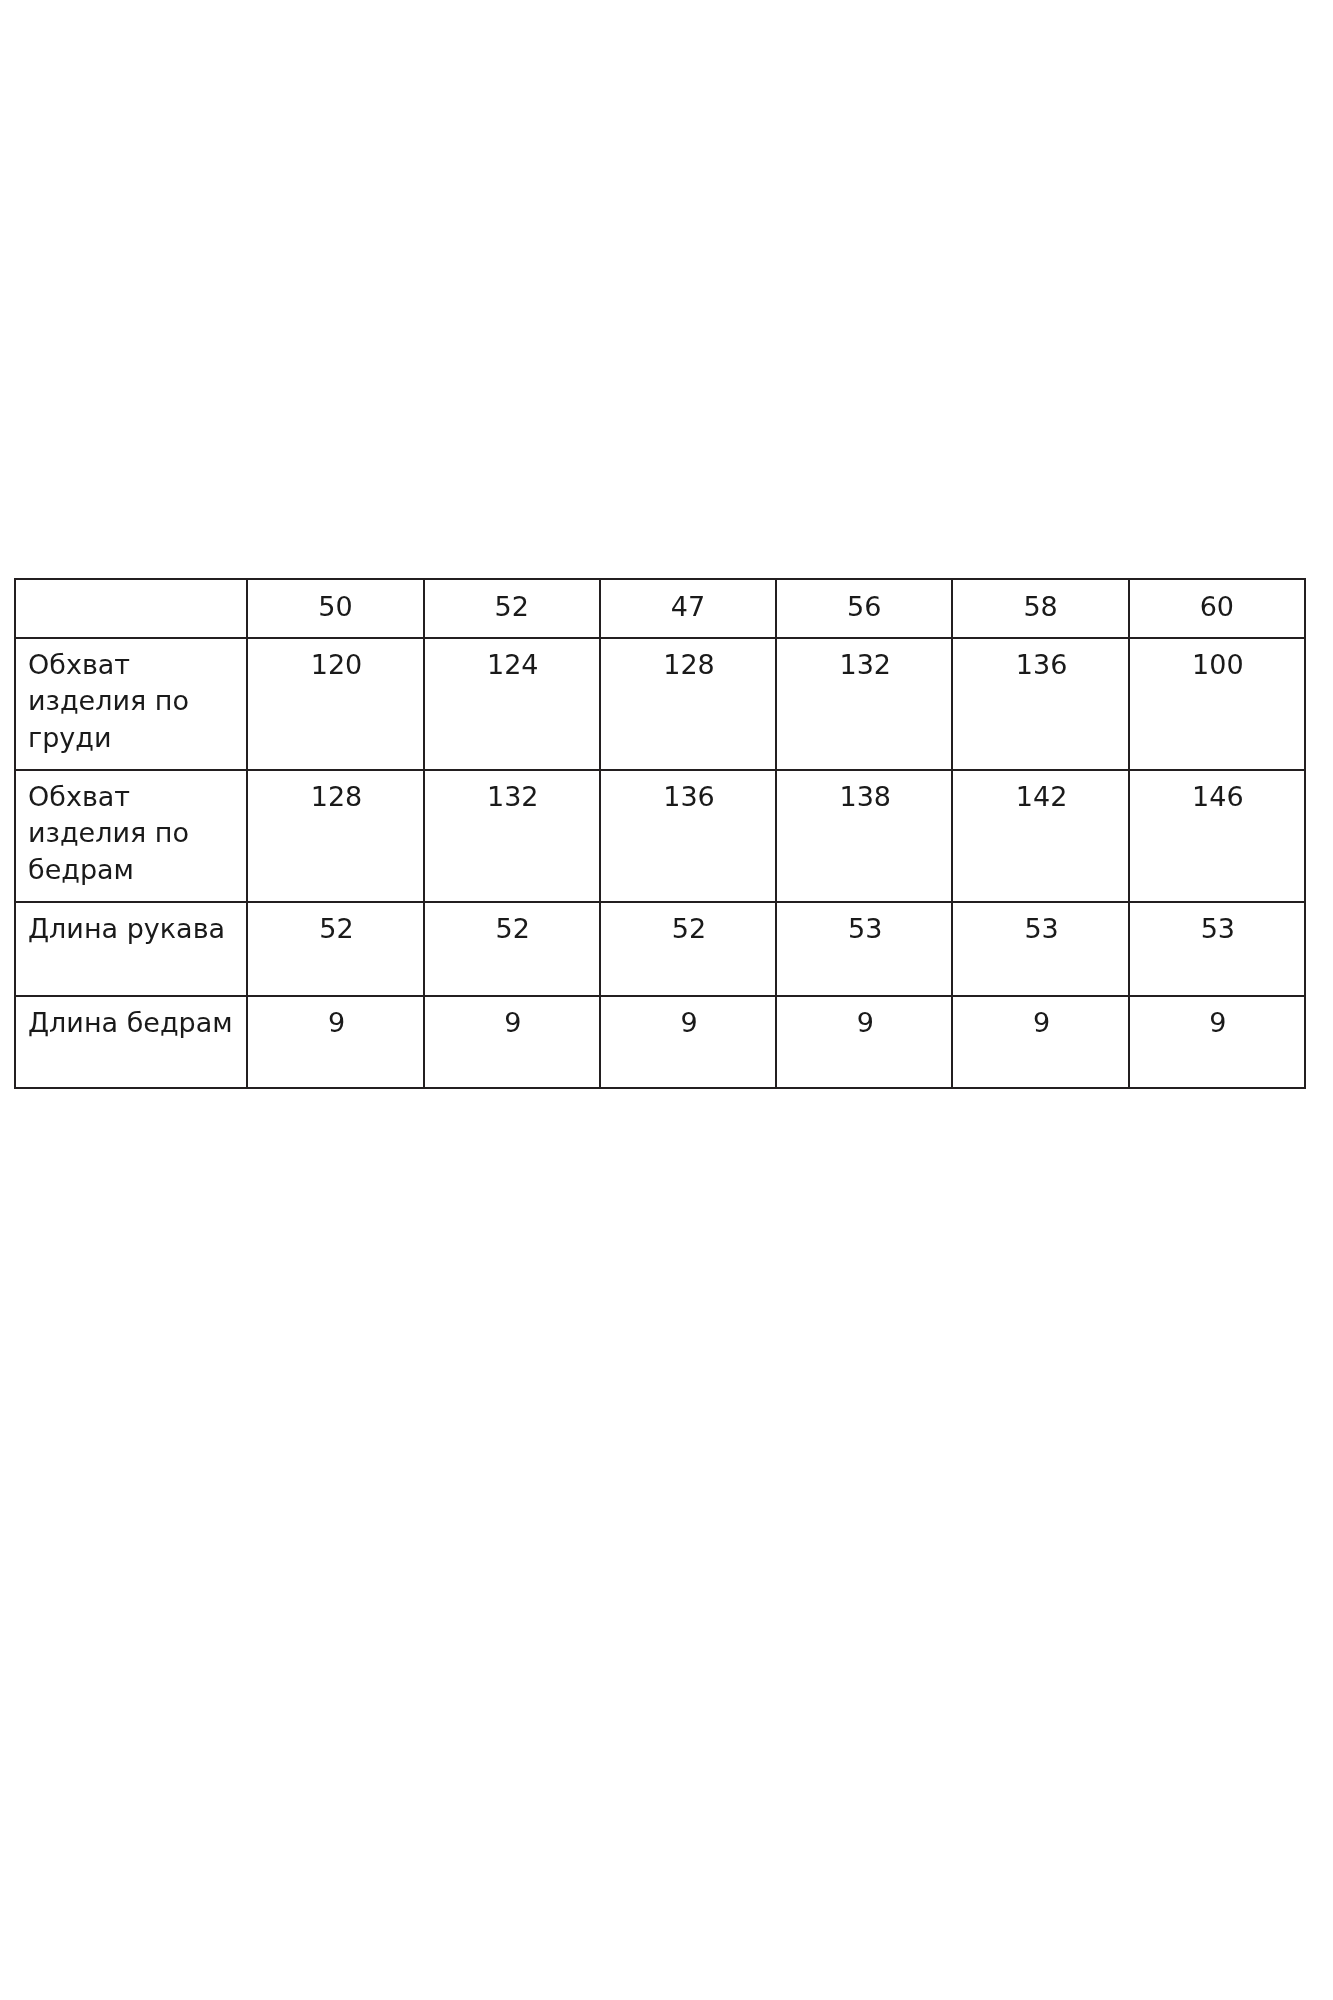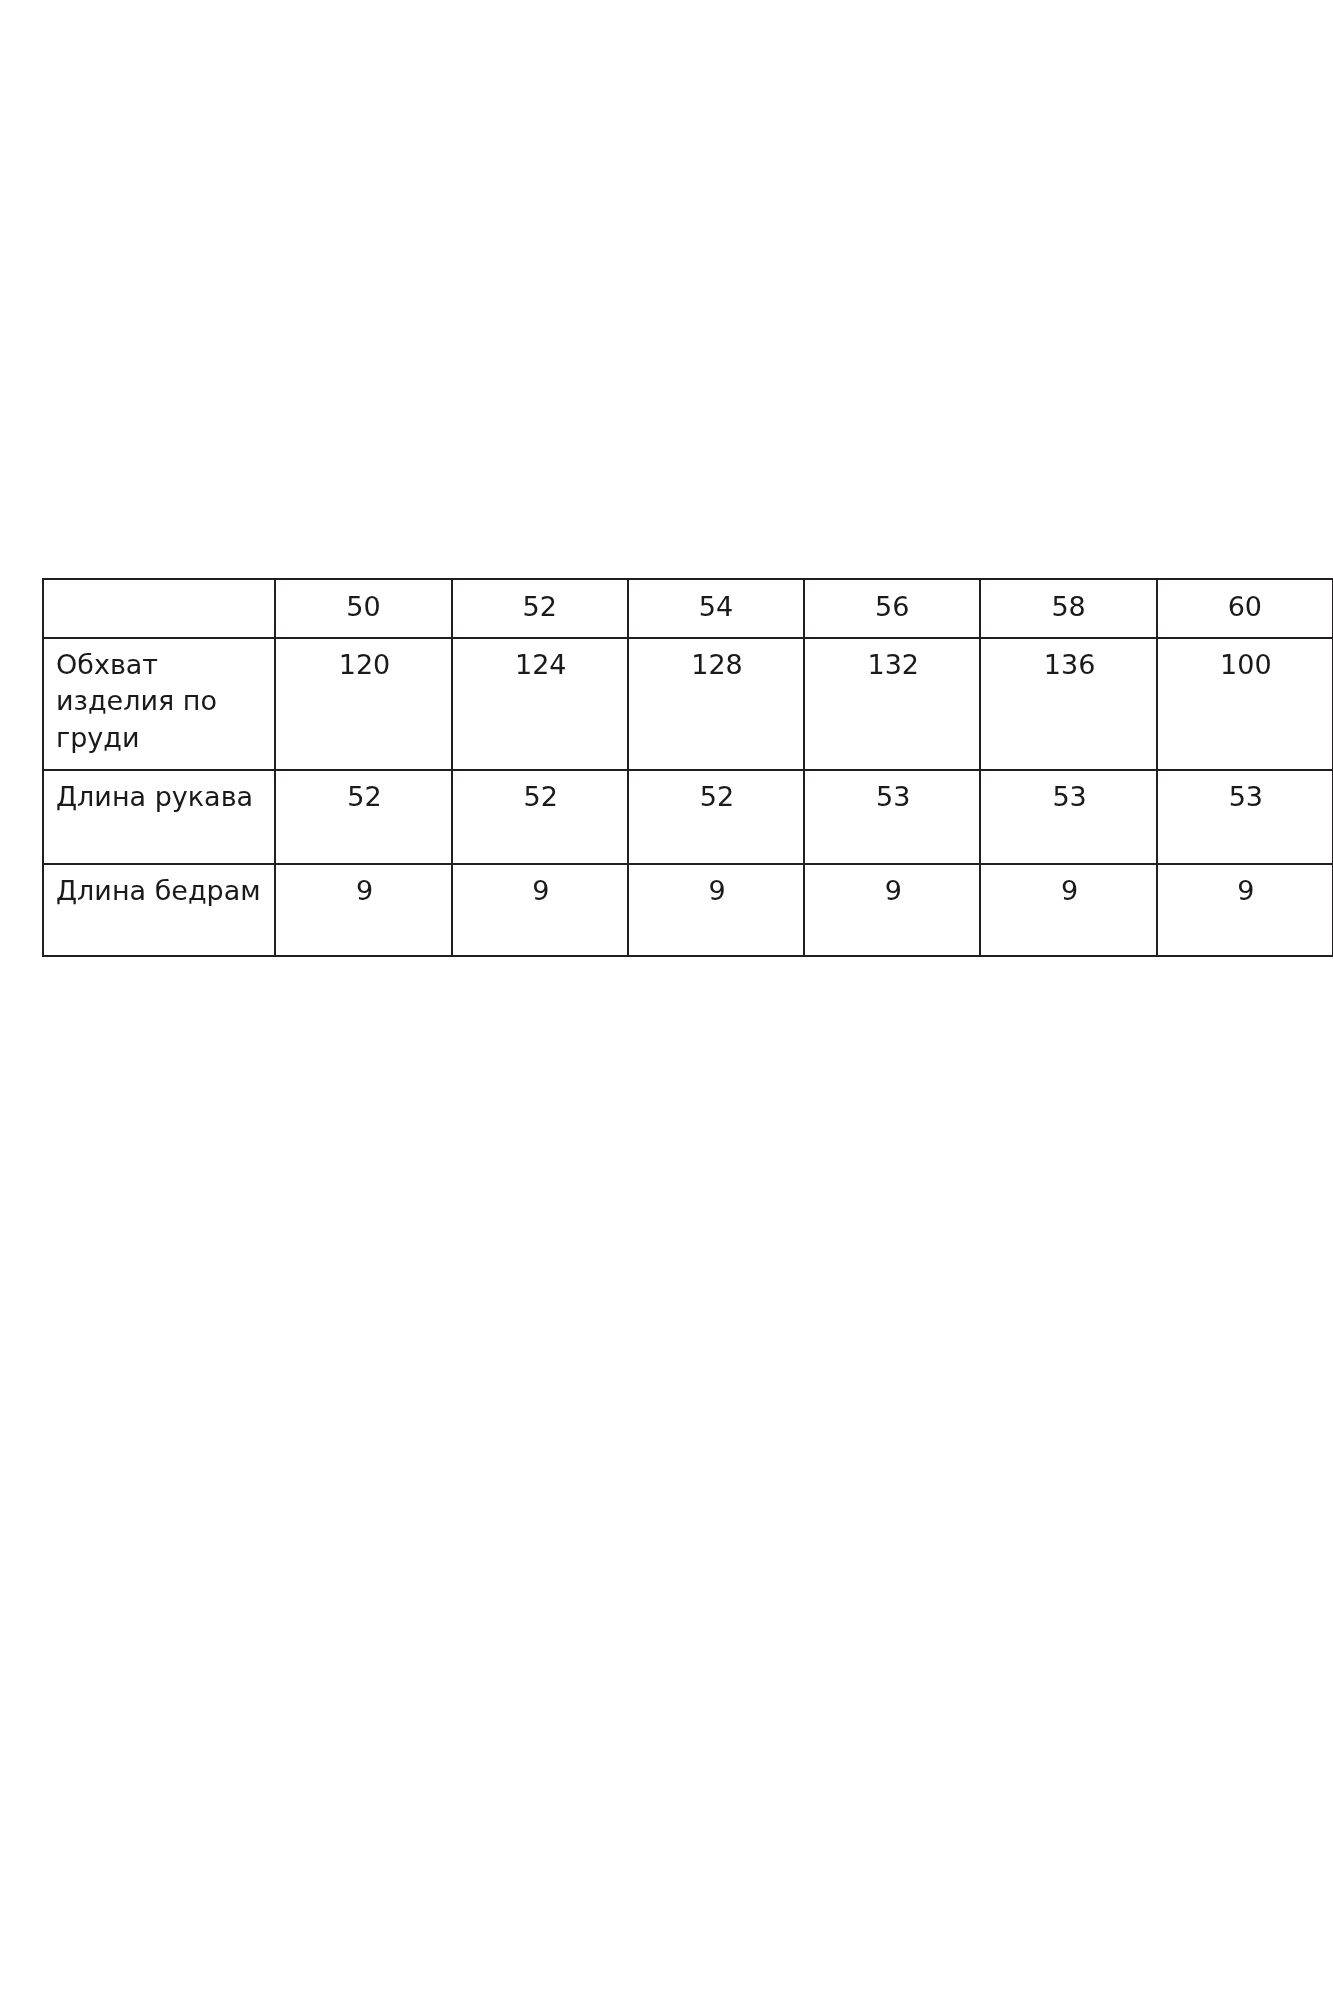--- a/index.html
+++ b/index.html
@@ -26,21 +26,20 @@
   .table-wrap {
     position: absolute;
     left: 14px;
     top: 578px;
     width: 1292px;
   }
   table.size-table {
     border-collapse: collapse;
     table-layout: fixed;
     width: 1292px;
-    margin-left: 28px;
   }
   table.size-table col.label-col { width: 232px; }
   table.size-table col.val-col { width: 176px; }
 
   table.size-table td,
   table.size-table th {
     border: 2px solid #231f20;
     vertical-align: top;
     font-weight: normal;
     font-size: 27px;
@@ -85,35 +84,44 @@
         <col class="val-col">
         <col class="val-col">
         <col class="val-col">
         <col class="val-col">
       </colgroup>
       <thead>
         <tr>
           <th class="corner"></th>
           <th>50</th>
           <th>52</th>
-          <th>54</th>
+          <th>47</th>
           <th>56</th>
           <th>58</th>
           <th>60</th>
         </tr>
       </thead>
       <tbody>
         <tr class="r1">
           <td class="rowlabel">Обхват изделия по груди</td>
           <td class="value">120</td>
           <td class="value">124</td>
           <td class="value">128</td>
           <td class="value">132</td>
           <td class="value">136</td>
           <td class="value">100</td>
+        </tr>
+        <tr class="r2">
+          <td class="rowlabel">Обхват изделия по бедрам</td>
+          <td class="value">128</td>
+          <td class="value">132</td>
+          <td class="value">136</td>
+          <td class="value">138</td>
+          <td class="value">142</td>
+          <td class="value">146</td>
         </tr>
         <tr class="r5">
           <td class="rowlabel">Длина рукава</td>
           <td class="value">52</td>
           <td class="value">52</td>
           <td class="value">52</td>
           <td class="value">53</td>
           <td class="value">53</td>
           <td class="value">53</td>
         </tr>

